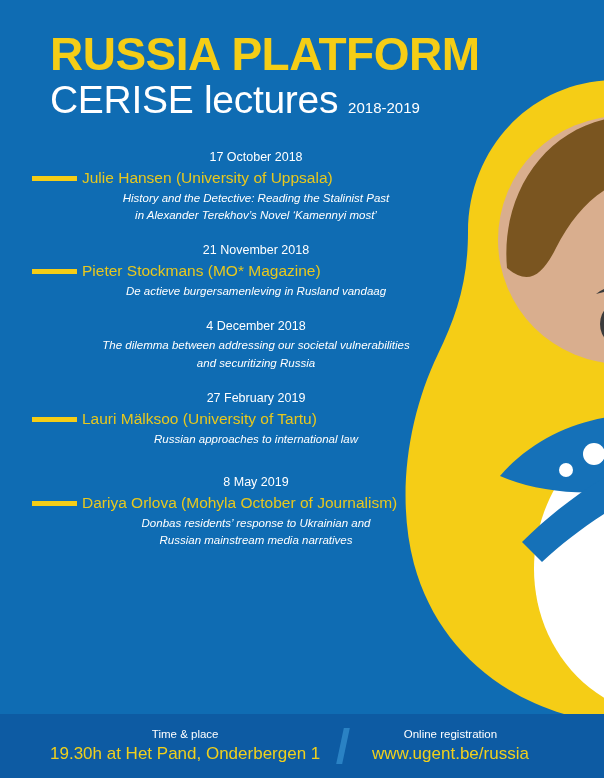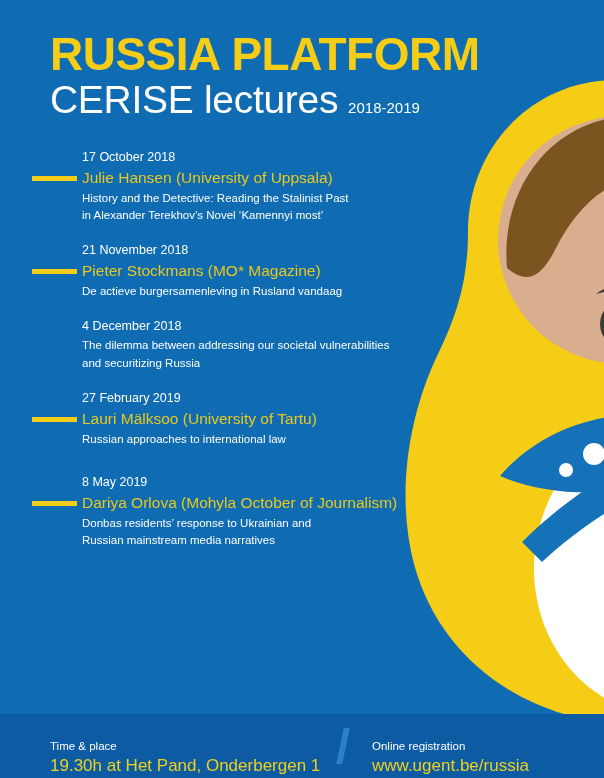--- a/index.html
+++ b/index.html
@@ -7,20 +7,21 @@
     padding: 0;
     background: #0f6cb3;
   }
   .poster {
     position: relative;
     width: 604px;
     height: 778px;
     background: #0f6cb3;
     overflow: hidden;
     font-family: "Liberation Sans", sans-serif;
+    text-align: center;
     -webkit-font-smoothing: antialiased;
   }
 
   
   .doll {
     position: absolute;
     left: 404px;
     top: 72px;
     width: 300px;
     height: 650px;
@@ -101,38 +102,39 @@
     left: 50px;
     top: 0;
     font-size: 15.5px;
     color: #e8c81e;
     line-height: 1.4;
     white-space: nowrap;
   }
   .lecture-desc {
     margin-left: 50px;
     font-size: 11.5px;
+    font-style: italic;
     color: #ffffff;
     line-height: 1.42;
     margin-top: 1px;
   }
 
   
   .footer {
     position: absolute;
     left: 0;
     bottom: 0;
     width: 604px;
     height: 64px;
     background: #0d5ba3;
     z-index: 4;
   }
   .footer-col {
     position: absolute;
-    top: 24px;
+    top: 12px;
   }
   .footer-col.left  { left: 50px; }
   .footer-col.right { left: 372px; }
   .footer-label {
     font-size: 11.5px;
     color: #ffffff;
     line-height: 1.4;
     white-space: nowrap;
   }
   .footer-value {

